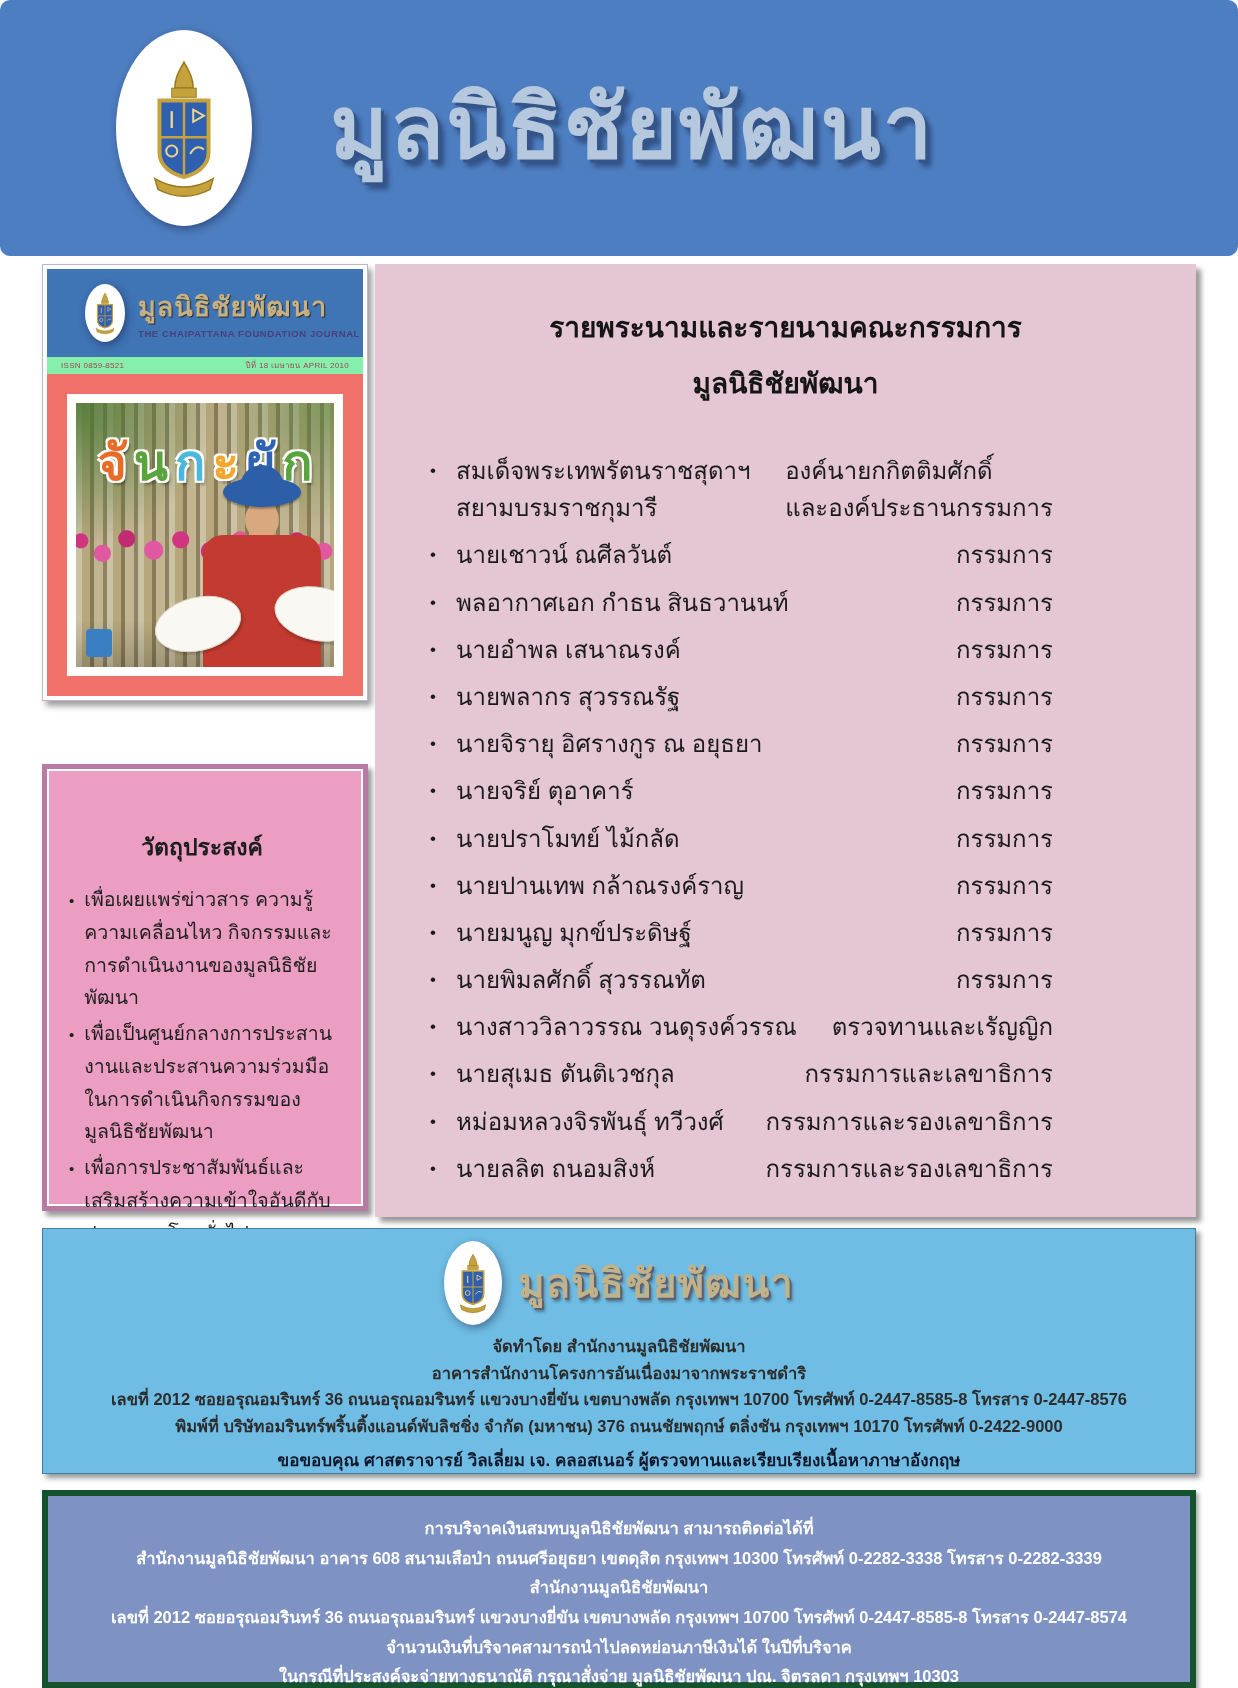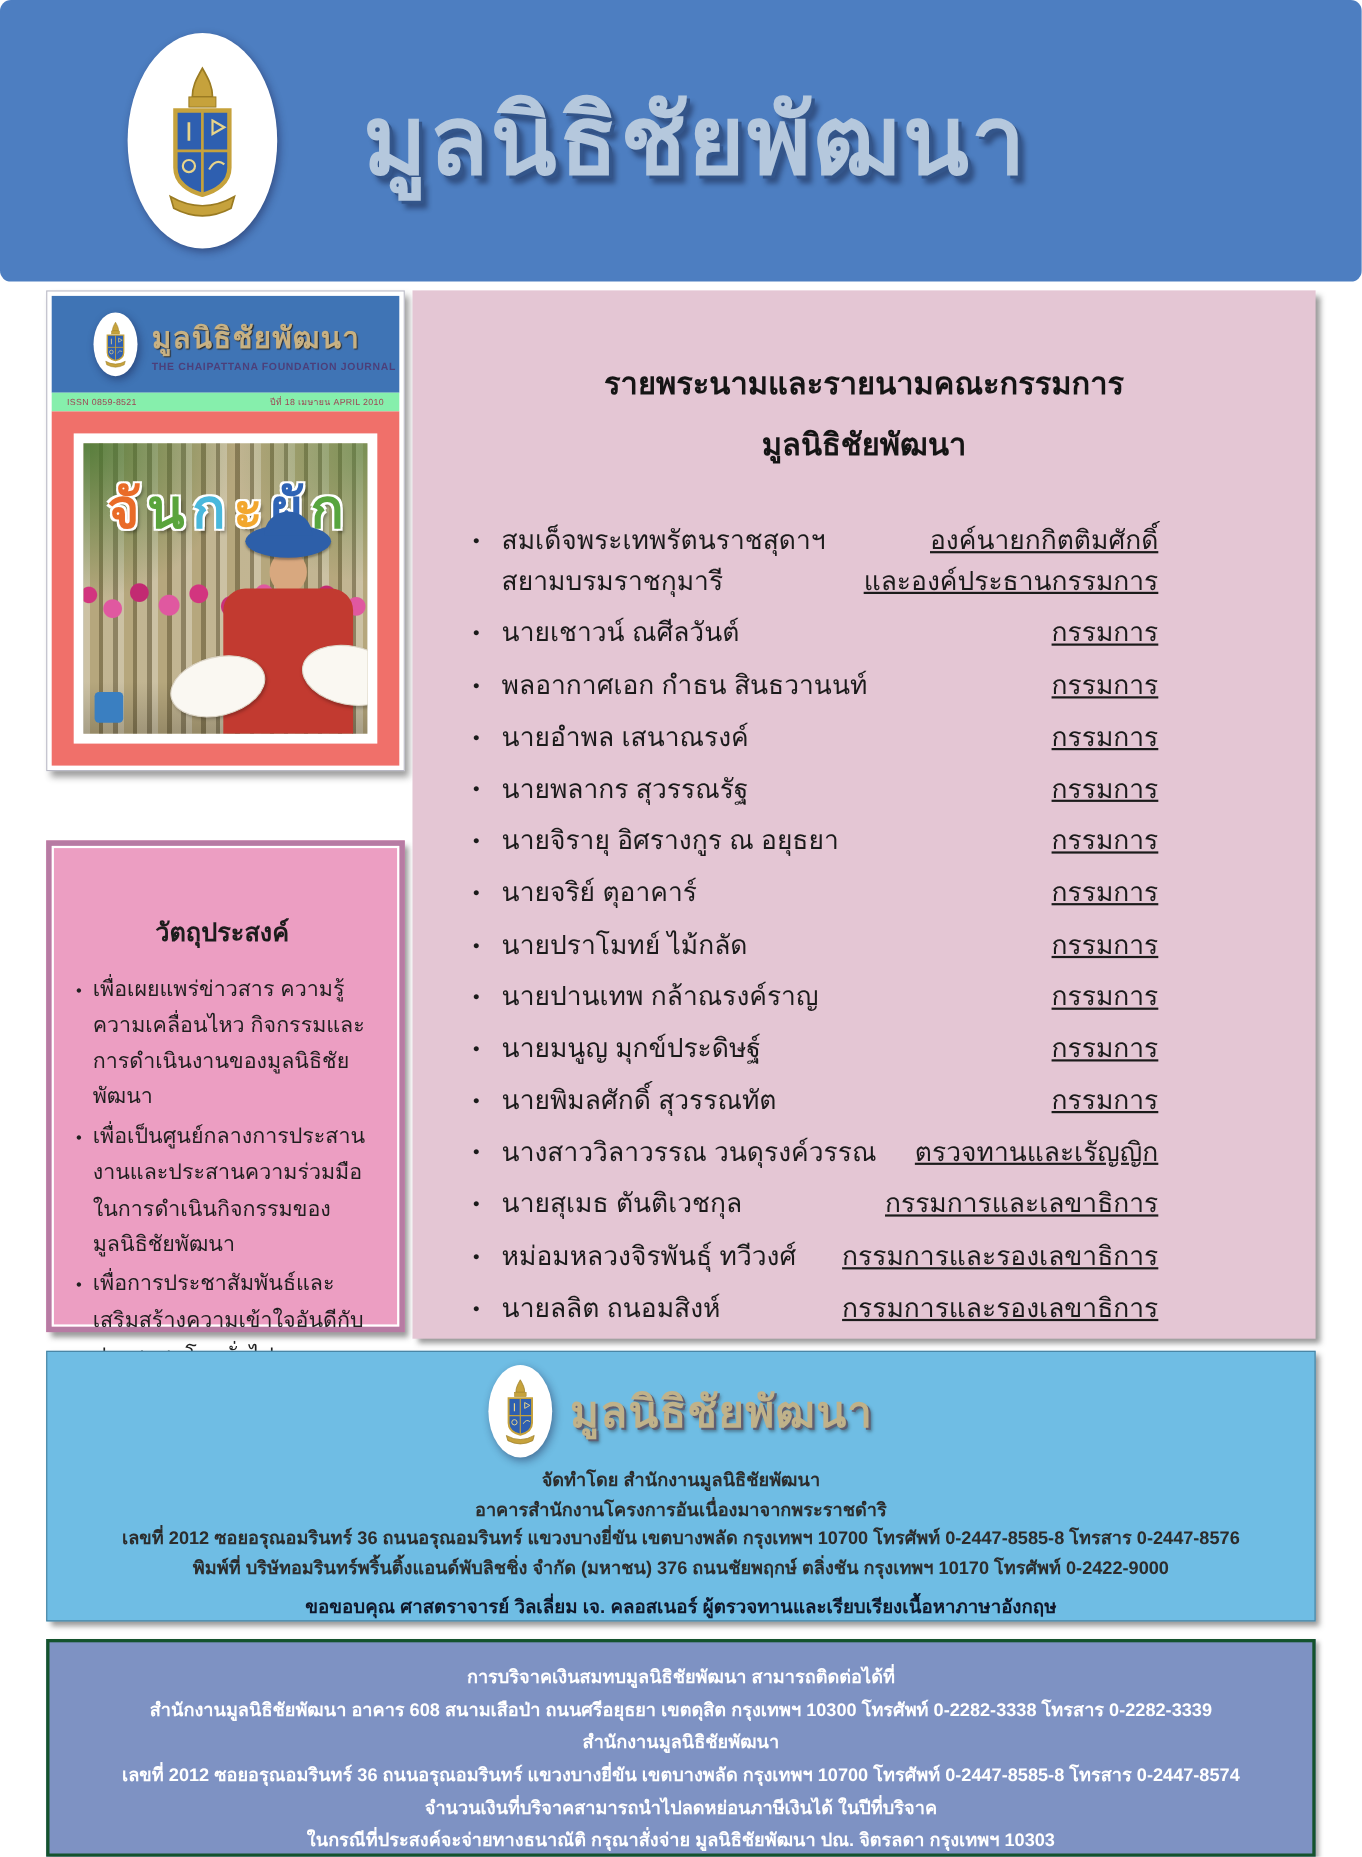--- a/index.html
+++ b/index.html
@@ -124,48 +124,48 @@
     box-shadow:4px 5px 5px rgba(50,50,50,.5);
   }
   .objectives-inner { border:2px solid #fff; height:100%; padding:34px 18px 0 12px; }
   .objectives-title { text-align:center; font-weight:bold; font-size:23px; color:#1c1c1c; margin-bottom:18px;margin-top:24px; }
   .objective-item { display:flex; gap:10px; font-size:19.5px; color:#1f1f1f; line-height:1.68; margin-bottom:3px; }
   .objective-item .bullet { font-size:15px; padding-top:5px; padding-left:8px; }
 
   
   .committee-panel {
     flex:1; background:#e4c6d4; box-shadow:5px 5px 5px rgba(50,50,50,.5);
-    padding-top:57px; height:953px;
+    padding-top:36px; height:953px;
   }
   .panel-title { text-align:center; font-weight:bold; font-size:28px; color:#151515; line-height:2.0; }
   .member-list { margin:40px 143px 0 55px; }
   .member-row { display:flex; align-items:flex-start; margin-bottom:10px; font-size:24px; color:#1b1b1b; line-height:1.55; }
   .member-row .bullet { width:26px; font-size:17px; padding-top:6px; flex:none; }
   .member-name { flex:1; padding-right:10px; }
-  .member-role { text-align:right; white-space:nowrap;text-decoration:underline; }
+  .member-role { text-align:left; white-space:nowrap; }
 
   
   .publisher-band {
     position:absolute; top:1228px; left:42px; width:1154px; height:246px;
     background:#6fbde4; border:1px solid #46809f;
     box-shadow:4px 4px 5px rgba(50,50,50,.5);
     text-align:center; padding-top:12px;
   }
   .pub-brand { display:flex; justify-content:center; align-items:center; gap:16px; margin-bottom:8px; }
   .pub-title {
     font-size:40px; font-weight:bold; color:#c0b28a; letter-spacing:1px;
     text-shadow:2px 2px 0 #5f5f73, 3px 4px 3px rgba(30,30,30,.4);
   }
   .pub-line { font-size:16.5px; color:#2c2c2c; line-height:1.62;font-weight:bold; }
   .pub-credit { font-size:17px; font-weight:bold; color:#0f172a; margin-top:6px; }
 
   
   .donation-band {
     position:absolute; top:1490px; left:42px; width:1154px; height:198px;
-    background:#7e92c3; border:3px solid #14532d;
+    background:#7e92c3; border:6px solid #14532d;
     box-shadow:3px 3px 4px rgba(50,50,50,.4);
     color:#fff; font-weight:bold; text-align:center;
     font-size:16.5px; line-height:1.8; padding-top:18px;
   }
 
   .svg-defs { position:absolute; width:0; height:0; overflow:hidden; }
 </style>
 </head>
 <body>
 

